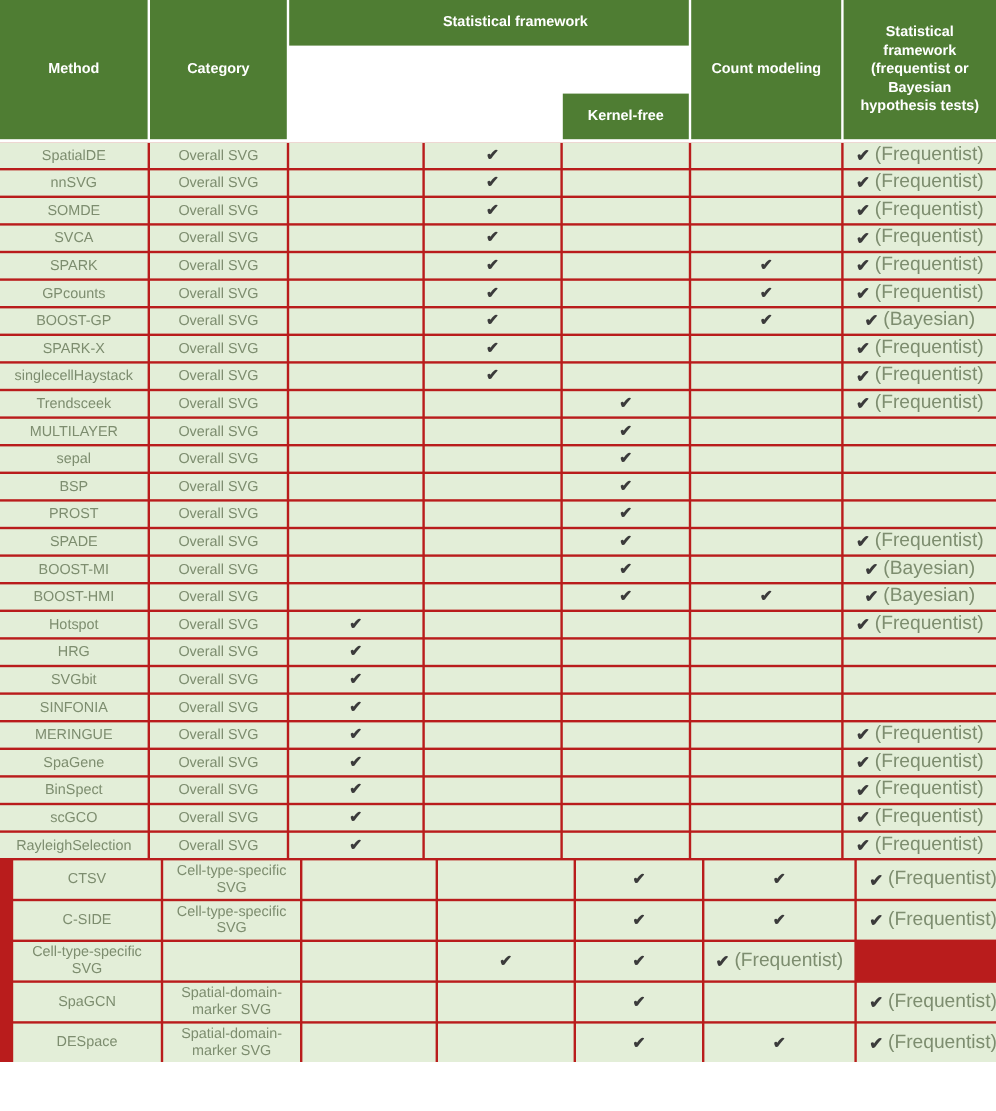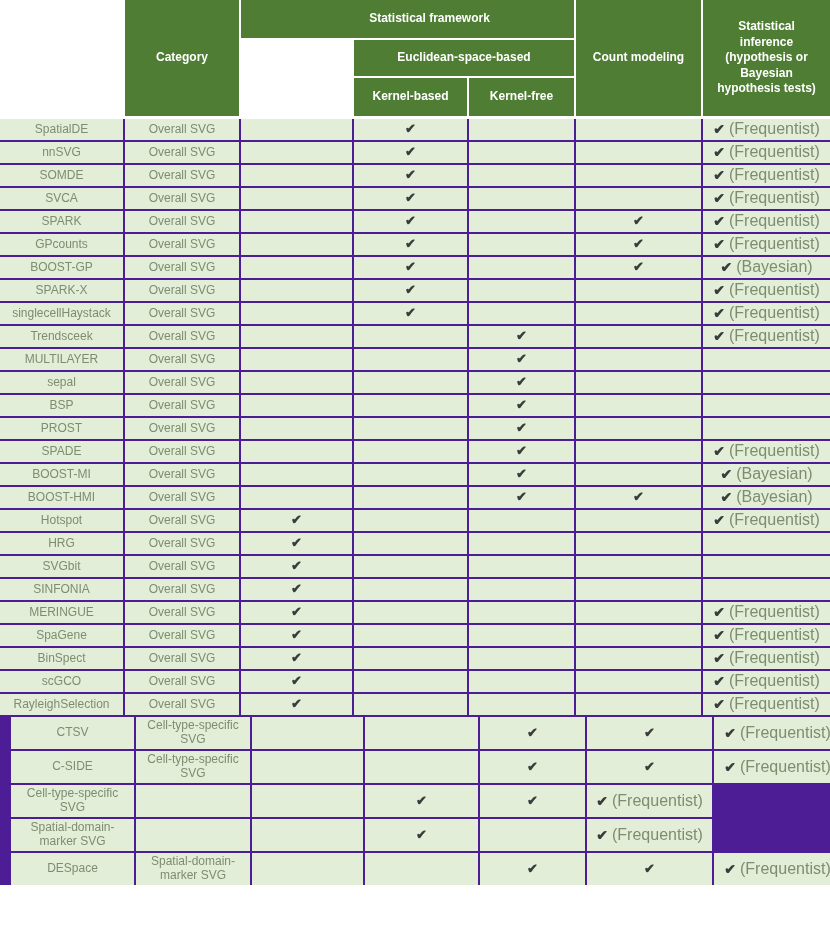--- a/index.html
+++ b/index.html
@@ -52,21 +52,21 @@
   .h-kf       { grid-area: 3 / 5 / 4 / 6; }
   .h-count    { grid-area: 1 / 6 / 4 / 7; }
   .h-inf      { grid-area: 1 / 7 / 4 / 8; padding: 0 8px; }
 
   
   .rows {
     display: flex;
     flex-direction: column;
     gap: 2px;
     margin-top: 3px;
-    background: #4c1d95;
+    background: #b91c1c;
   }
   .row {
     display: grid;
     grid-template-columns: 123px 114px 111px 113px 105px 125px 127px;
     gap: 2px;
     height: 21px;
   }
   .row.tall { height: 32px; margin-left: 11px; }
   .cell {
     background: var(--row-bg);
@@ -88,27 +88,26 @@
   .cell-inference .check { font-size: 14px; margin-right: 4px; }
   .inf-label { font-size: 16px; color: var(--row-text); white-space: nowrap; }
 </style>
 </head>
 <body>
 
 <div class="page">
   <div class="tbl">
 
     <div class="hdr">
+      <div class="hcell h-method">Method</div>
       <div class="hcell h-category">Category</div>
       <div class="hcell h-statfw">Statistical framework</div>
-      <div class="hcell h-euclid">Euclidean-space-based</div>
-      <div class="hcell h-kb">Kernel-based</div>
       <div class="hcell h-count">Count modeling</div>
       <div class="hcell h-kf">Kernel-free</div>
-      <div class="hcell h-inf">Statistical inference (hypothesis or Bayesian hypothesis tests)</div>
+      <div class="hcell h-inf">Statistical framework (frequentist or Bayesian hypothesis tests)</div>
     </div>
 
     <div class="rows" id="rows">
         <div class="row">
           <div class="cell cell-method">SpatialDE</div>
           <div class="cell cell-category">Overall SVG</div>
           <div class="cell cell-checkmark"></div>
           <div class="cell cell-checkmark">
             <span class="check">✔</span>
           </div>
@@ -497,20 +496,21 @@
           </div>
           <div class="cell cell-checkmark">
             <span class="check">✔</span>
           </div>
           <div class="cell cell-inference">
             <span class="check">✔</span>
             <span class="inf-label">(Frequentist)</span>
           </div>
         </div>
         <div class="row tall">
+          <div class="cell cell-method">SpaGCN</div>
           <div class="cell cell-category">Spatial-domain-marker SVG</div>
           <div class="cell cell-checkmark"></div>
           <div class="cell cell-checkmark"></div>
           <div class="cell cell-checkmark">
             <span class="check">✔</span>
           </div>
           <div class="cell cell-checkmark"></div>
           <div class="cell cell-inference">
             <span class="check">✔</span>
             <span class="inf-label">(Frequentist)</span>

